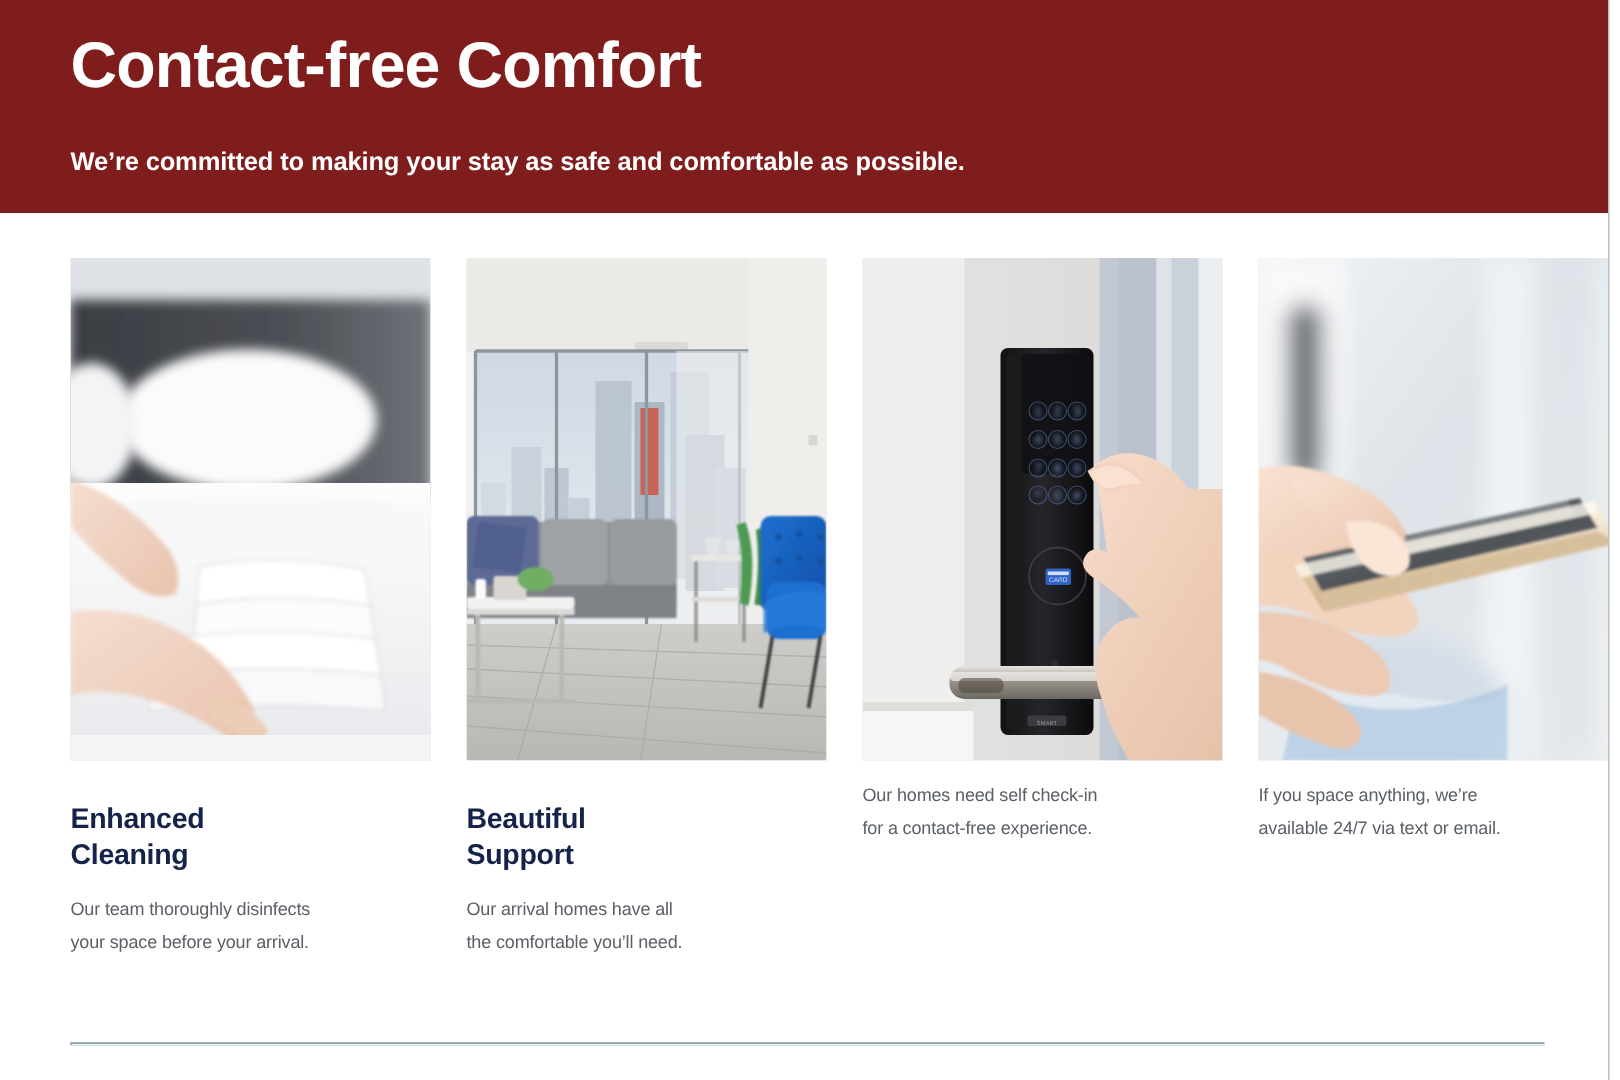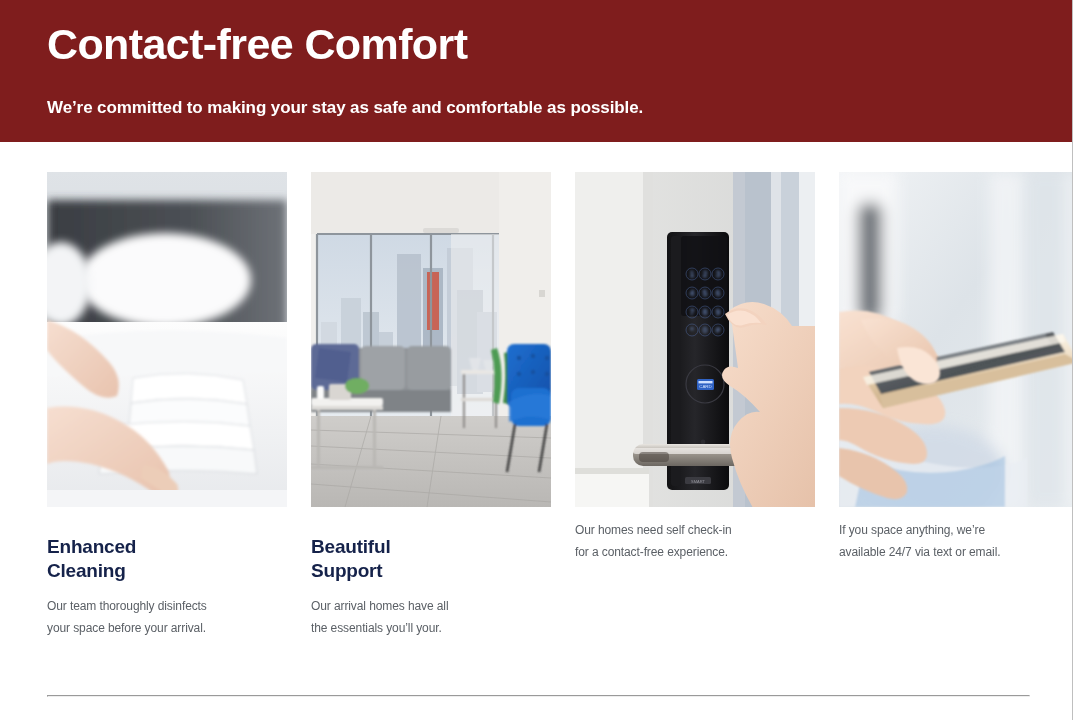--- a/index.html
+++ b/index.html
@@ -257,21 +257,21 @@
             <line x1="236" y1="252" x2="228" y2="300" stroke="#3a3a3a" stroke-width="2.4"></line>
           </g>
         </svg>
       </div>
       <h2 class="card-title">
         <span>Beautiful</span><br>
         <span>Support</span>
       </h2>
       <p class="card-desc">
         <span>Our arrival homes have all</span><br>
-        <span>the essentials you’ll your.</span>
+        <span>the comfortable you’ll need.</span>
       </p>
     </article>
 
     <article class="card">
       <div class="card-photo">
         <svg viewBox="0 0 240 335" preserveAspectRatio="xMidYMid slice" aria-hidden="true">
           <defs>
             <linearGradient id="c3door" x1="0" y1="0" x2="1" y2="0">
               <stop offset="0%" stop-color="#e6e6e4"></stop>
                 <stop offset="100%" stop-color="#d6d7d6"></stop>

